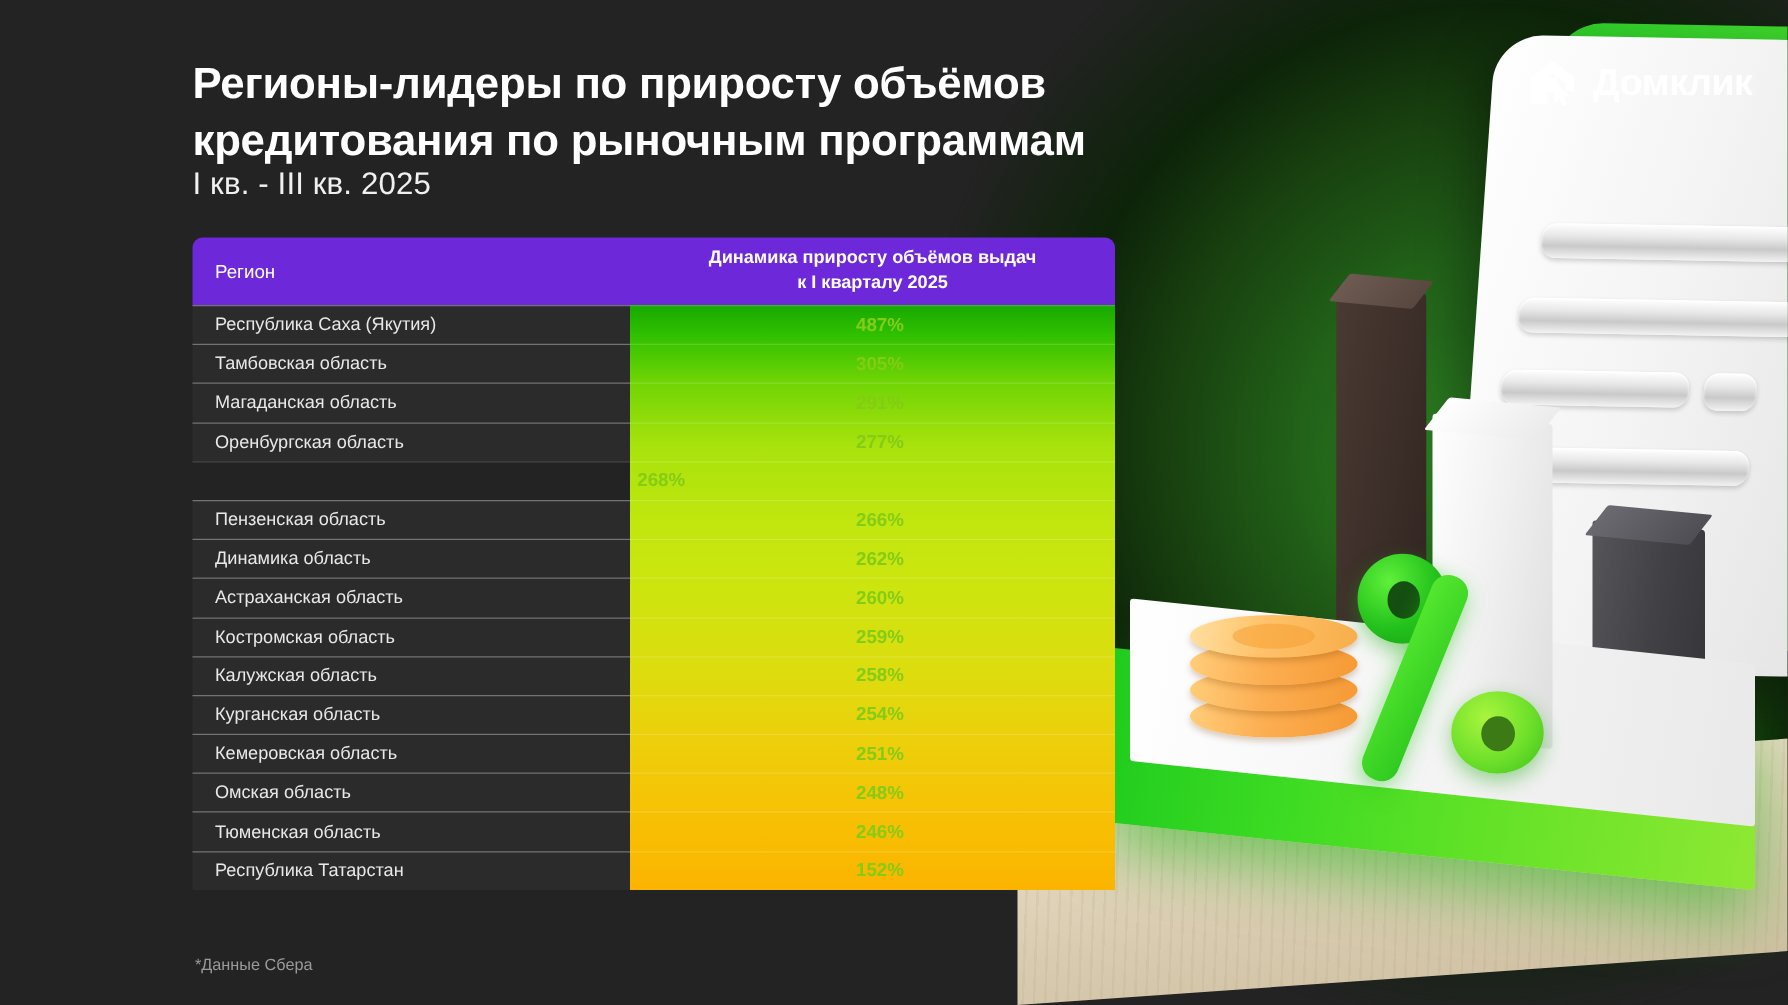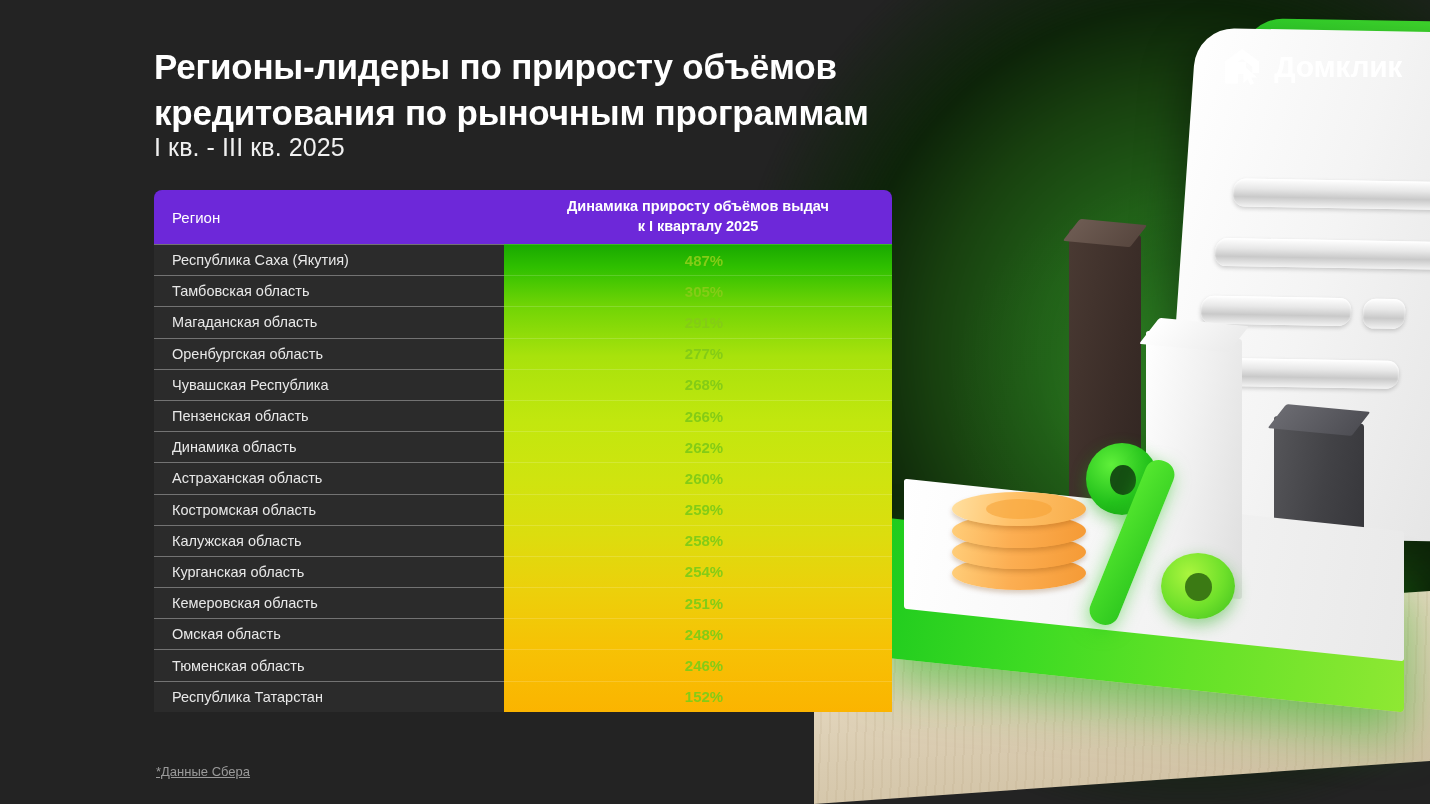--- a/index.html
+++ b/index.html
@@ -274,21 +274,21 @@
        #f6c205 86%,
        #fbb400 100%);
     z-index: 0;
     pointer-events: none;
   }
   .trow { position: relative; z-index: 1; }
   .td-value span { position: relative; z-index: 2; }
 
   .footnote {
     position: absolute; left: 112px; top: 764px;
-    color: #9a9a9a; font-size: 13px; text-decoration: underline;
+    color: #9a9a9a; font-size: 13px;
   }
 </style>
 </head>
 <body>
 
 <div id="stage">
 
   <div class="bg-glow"></div>
   <div class="bg-glow2"></div>
 
@@ -370,21 +370,20 @@
             <span>291%</span>
           </div>
         </div>
         <div class="trow">
           <div class="td-region">Оренбургская область</div>
           <div class="td-value">
             <span>277%</span>
           </div>
         </div>
         <div class="trow">
-          <div class="td-region">Чувашская Республика</div>
           <div class="td-value">
             <span>268%</span>
           </div>
         </div>
         <div class="trow">
           <div class="td-region">Пензенская область</div>
           <div class="td-value">
             <span>266%</span>
           </div>
         </div>

